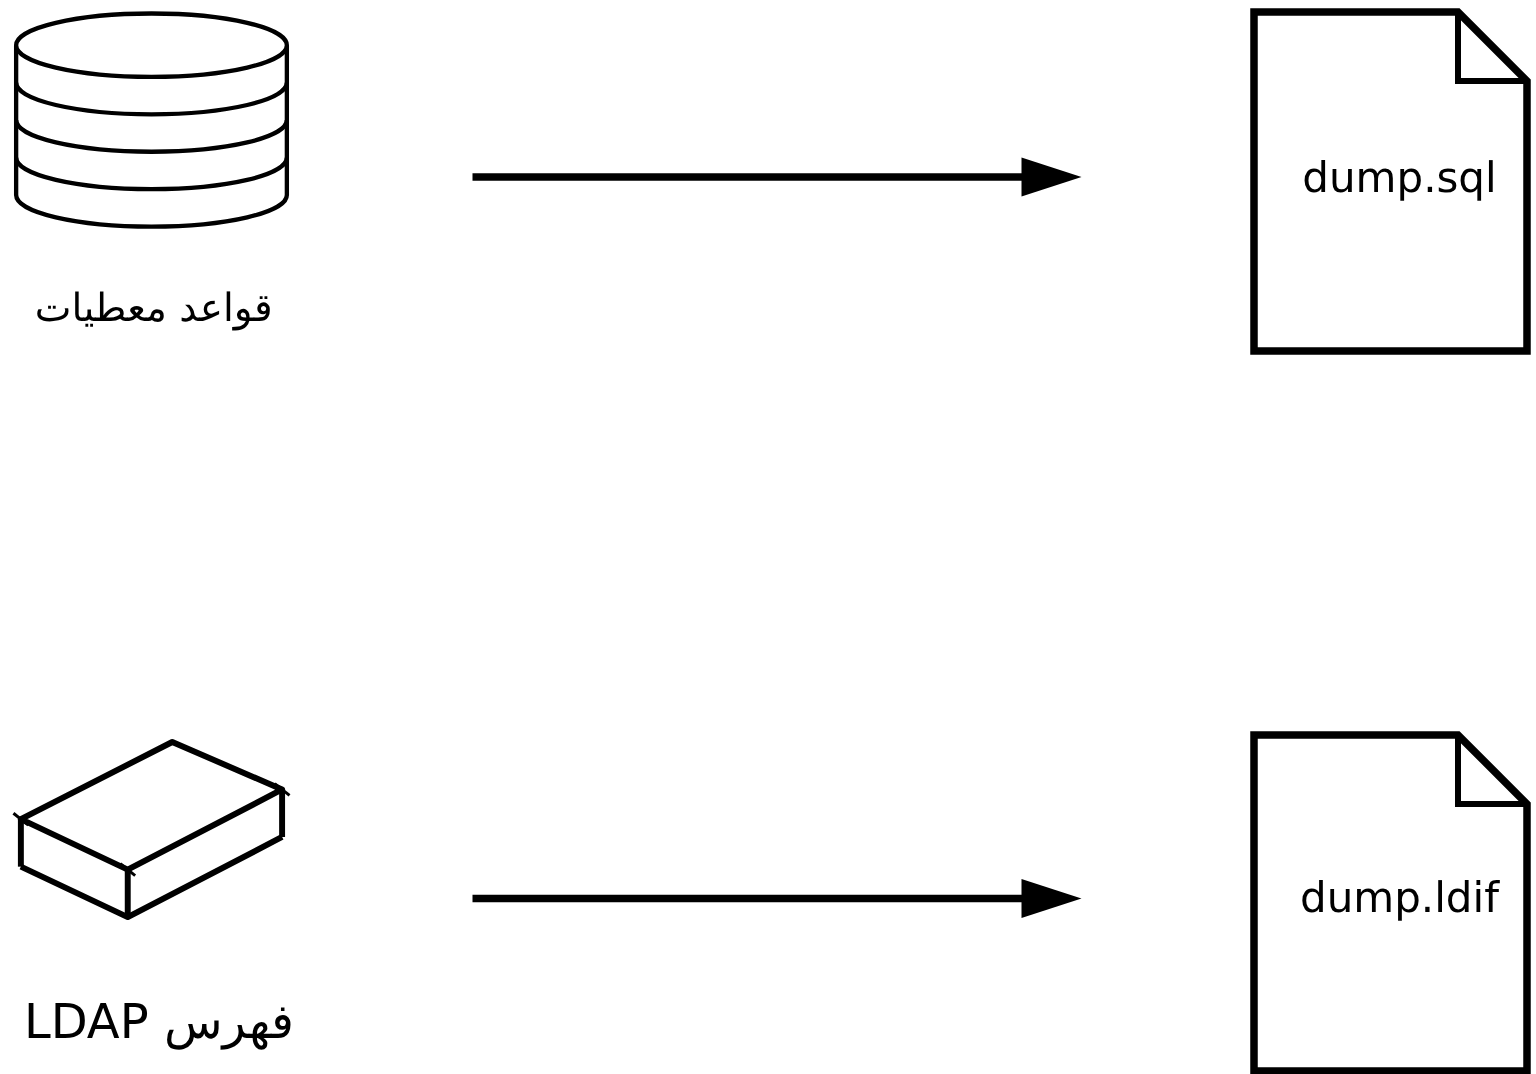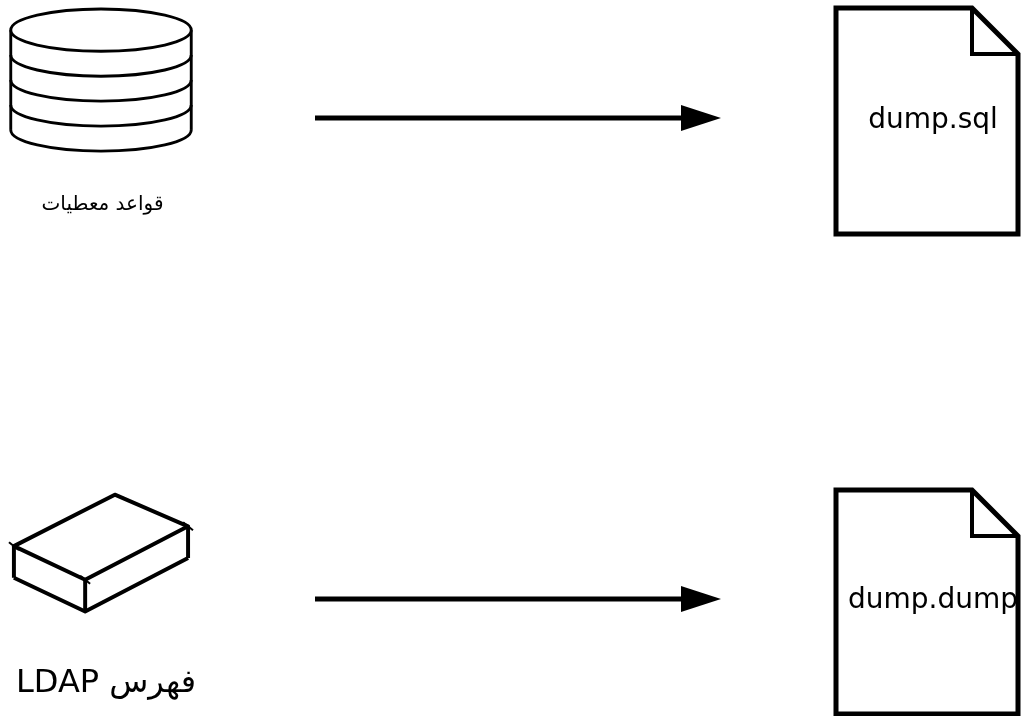--- a/index.html
+++ b/index.html
@@ -22,21 +22,21 @@
   
   .db-icon    { left: 5px;  top: 2px; }
   .box-icon   { left: 6px;  top: 488px; }
 
   
   .src-label {
     text-align: center;
     line-height: 1.1;
     color: #000;
   }
-  .db-label  { left: 0; width: 205px; top: 192px; font-size: 20px; }
+  .db-label  { left: 0; width: 205px; top: 192px; font-size: 26px; }
   .box-label { left: 0; width: 212px; top: 664px; font-size: 32px; }
 
   
   .arrow-1 { left: 313px; top: 102px; }
   .arrow-2 { left: 313px; top: 583px; }
 
   
   .doc { width: 190px; }
   .doc-1 { left: 832px; top: 4px; }
   .doc-2 { left: 832px; top: 486px; }
@@ -111,16 +111,16 @@
       <line x1="2" y1="16" x2="372" y2="16" stroke="#000" stroke-width="5"></line>
       <polygon points="368,3 408,16 368,29" fill="#000"></polygon>
     </svg>
   </div>
 
   <div class="abs doc doc-2">
     <svg width="190" height="230" viewBox="0 0 190 230">
       <path d="M4,4 L140,4 L186,50 L186,228 L4,228 Z" fill="#ffffff" stroke="#000" stroke-width="5"></path>
       <path d="M140,4 L140,50 L186,50" fill="none" stroke="#000" stroke-width="4"></path>
     </svg>
-    <div class="doc-label">dump.dump</div>
+    <div class="doc-label">dump.ldif</div>
   </div>
 
 </div>
 
 </body></html>

